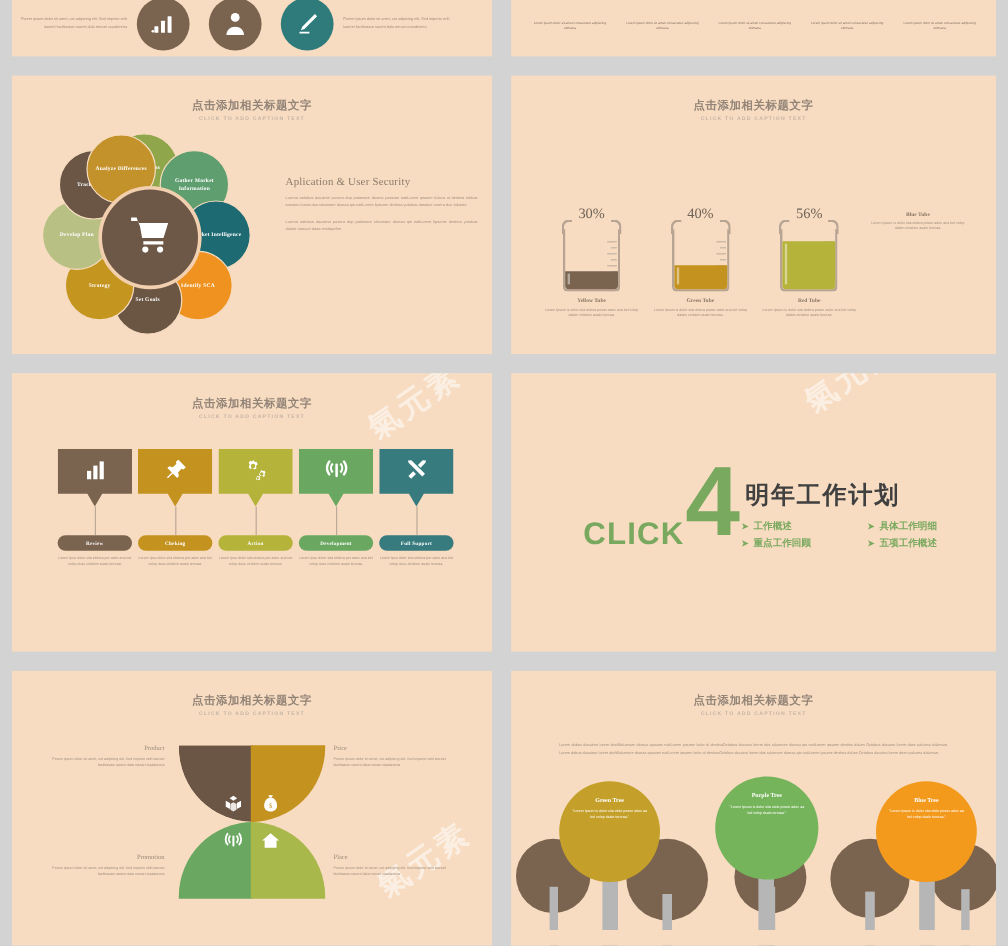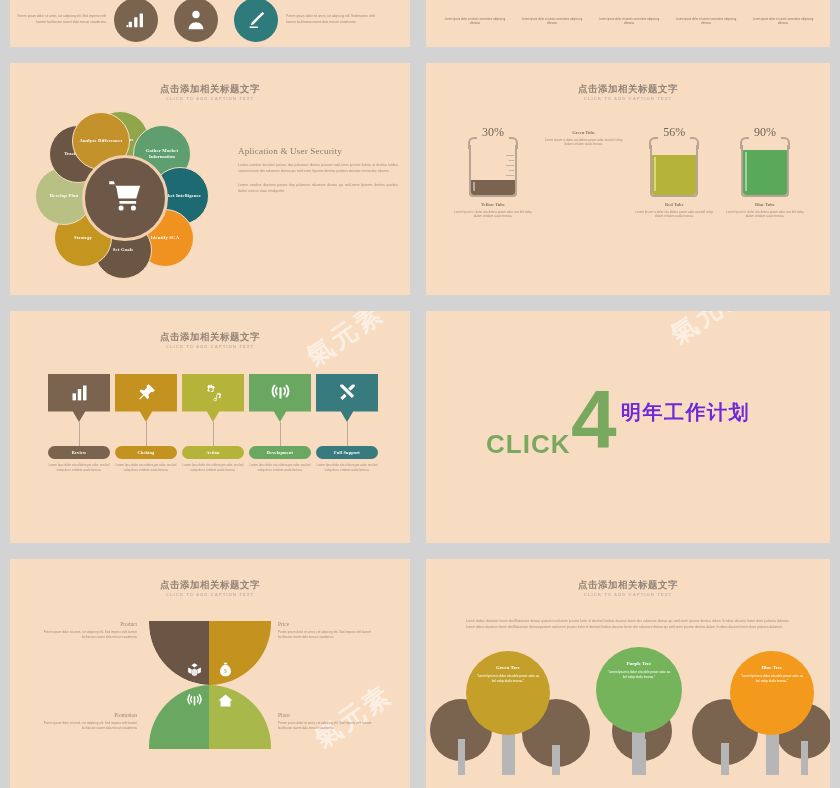--- a/index.html
+++ b/index.html
@@ -55,21 +55,21 @@
   .flower-text{position:absolute;left:228px;top:83px;width:160px;}
   .flower-text h3{
     margin:0 0 7px 0;font-family:"Liberation Serif",serif;font-weight:normal;
     font-size:9px;color:#8b7b6b;letter-spacing:.2px;
   }
   .flower-text p{margin:0 0 9px 0;font-size:3.3px;line-height:5.6px;text-align:justify;color:#a4907f;}
 
   
   #slide-beaker{left:426px;top:63px;width:404px;height:232px;}
   .beakers{position:absolute;left:28px;top:62px;width:350px;display:flex;justify-content:space-between;}
-  .bk{width:78px;position:relative;}
+  .bk{width:78px;position:relative;margin-top:46px;}
   .bk-top{position:relative;height:72px;}
   .bk-pct{
     position:absolute;left:0;top:0;width:78px;text-align:center;
     font-family:"Liberation Serif",serif;font-size:12px;color:#6f6257;
   }
   .bk-glass{position:absolute;left:15px;top:12px;width:48px;height:60px;}
   .bk-glass .wall{position:absolute;bottom:0;left:0;width:48px;height:52px;
      border-left:2px solid #b8a493;border-right:2px solid #b8a493;border-bottom:2px solid #b8a493;
      border-radius:0 0 4px 4px;box-sizing:border-box;}
   .bk-glass .lipL,.bk-glass .lipR{position:absolute;top:0;width:9px;height:12px;
@@ -108,21 +108,21 @@
     font-size:26px;font-weight:bold;color:#79a85f;letter-spacing:1px;
     font-family:"Liberation Sans",sans-serif;
   }
   .part-num{
     position:absolute;left:145px;top:72px;
     font-size:82px;font-weight:bold;color:#79a85f;line-height:72px;
     font-family:"Liberation Sans",sans-serif;
   }
   .part-cn{
     position:absolute;left:195px;top:88px;
-    font-size:20px;font-weight:bold;color:#6d28d9;letter-spacing:1.5px;
+    font-size:20px;font-weight:bold;color:#404040;letter-spacing:1.5px;
   }
   .part-list{position:absolute;left:192px;top:122px;width:200px;
      display:grid;grid-template-columns:1fr 1fr;grid-gap:3px 10px;}
   .part-item{display:flex;align-items:center;font-size:8px;color:#7aa95f;font-weight:bold;}
   .part-item .arr{margin-right:4px;font-size:7px;}
 
   
   #slide-4p{left:10px;top:559px;width:400px;height:232px;}
   .p4{position:absolute;left:139px;top:62px;width:122px;height:128px;}
   .p4 .arm{position:absolute;width:62px;height:64px;}
@@ -274,20 +274,39 @@
             <div class="bk-fill" style="height:15px;background:#7a6450"></div>
           </div>
         </div>
         <div class="bk-label">
           <b>Yellow Tube</b>
           <span>Lorem Ipsum is dolor sita dolera power adoc ana bel volop dalam cirtalom aualo leroraa.</span>
         </div>
       </div>
 
       <div class="bk">
+        <div class="bk-top">
+          <div class="bk-pct">40%</div>
+          <div class="bk-glass">
+            <div class="lipL"></div>
+              <div class="lipR"></div>
+              <div class="wall"></div>
+            <div class="bk-ticks">
+              <i style="bottom:2px;width:5px"></i>
+                <i style="bottom:7px;width:8px"></i>
+                <i style="bottom:12px;width:5px"></i>
+                <i style="bottom:17px;width:8px"></i>
+              <i style="bottom:22px;width:5px"></i>
+                <i style="bottom:27px;width:8px"></i>
+                <i style="bottom:32px;width:5px"></i>
+                <i style="bottom:37px;width:8px"></i>
+            </div>
+            <div class="bk-fill" style="height:20px;background:#c4921f"></div>
+          </div>
+        </div>
         <div class="bk-label">
           <b>Green Tube</b>
           <span>Lorem Ipsum is dolor sita dolera power adoc ana bel volop dalam cirtalom aualo leroraa.</span>
         </div>
       </div>
 
       <div class="bk">
         <div class="bk-top">
           <div class="bk-pct">56%</div>
           <div class="bk-glass">
@@ -307,39 +326,20 @@
             <div class="bk-fill" style="height:40px;background:#b5b33a"></div>
           </div>
         </div>
         <div class="bk-label">
           <b>Red Tube</b>
           <span>Lorem Ipsum is dolor sita dolera power adoc ana bel volop dalam cirtalom aualo leroraa.</span>
         </div>
       </div>
 
       <div class="bk">
-        <div class="bk-top">
-          <div class="bk-pct">90%</div>
-          <div class="bk-glass">
-            <div class="lipL"></div>
-              <div class="lipR"></div>
-              <div class="wall"></div>
-            <div class="bk-ticks">
-              <i style="bottom:2px;width:5px"></i>
-                <i style="bottom:7px;width:8px"></i>
-                <i style="bottom:12px;width:5px"></i>
-                <i style="bottom:17px;width:8px"></i>
-              <i style="bottom:22px;width:5px"></i>
-                <i style="bottom:27px;width:8px"></i>
-                <i style="bottom:32px;width:5px"></i>
-                <i style="bottom:37px;width:8px"></i>
-            </div>
-            <div class="bk-fill" style="height:45px;background:#5aa85a"></div>
-          </div>
-        </div>
         <div class="bk-label">
           <b>Blue Tube</b>
           <span>Lorem Ipsum is dolor sita dolera power adoc ana bel volop dalam cirtalom aualo leroraa.</span>
         </div>
       </div>
     </div>
   </div>
 
   <div class="slide" id="slide-banner">
     <div class="wm" style="left:292px;top:6px;">氣元素</div>
@@ -425,20 +425,38 @@
       </div>
     </div>
   </div>
 
   <div class="slide" id="slide-part">
     <div class="wm" style="left:240px;top:-16px;">氣元素</div>
     <div class="part-wrap">
       <div class="part-word">CLICK</div>
       <div class="part-num">4</div>
       <div class="part-cn">明年工作计划</div>
+      <div class="part-list">
+        <div class="part-item">
+          <span class="arr">➤</span>
+          <span>工作概述</span>
+        </div>
+        <div class="part-item">
+          <span class="arr">➤</span>
+          <span>具体工作明细</span>
+        </div>
+        <div class="part-item">
+          <span class="arr">➤</span>
+          <span>重点工作回顾</span>
+        </div>
+        <div class="part-item">
+          <span class="arr">➤</span>
+          <span>五项工作概述</span>
+        </div>
+      </div>
     </div>
   </div>
 
   <div class="slide" id="slide-4p">
     <div class="wm" style="left:300px;top:140px;">氣元素</div>
     <div class="slide-title" style="margin-top:20px">
       <span class="cn">点击添加相关标题文字</span>
       <span class="en">CLICK TO ADD CAPTION TEXT</span>
     </div>
 

